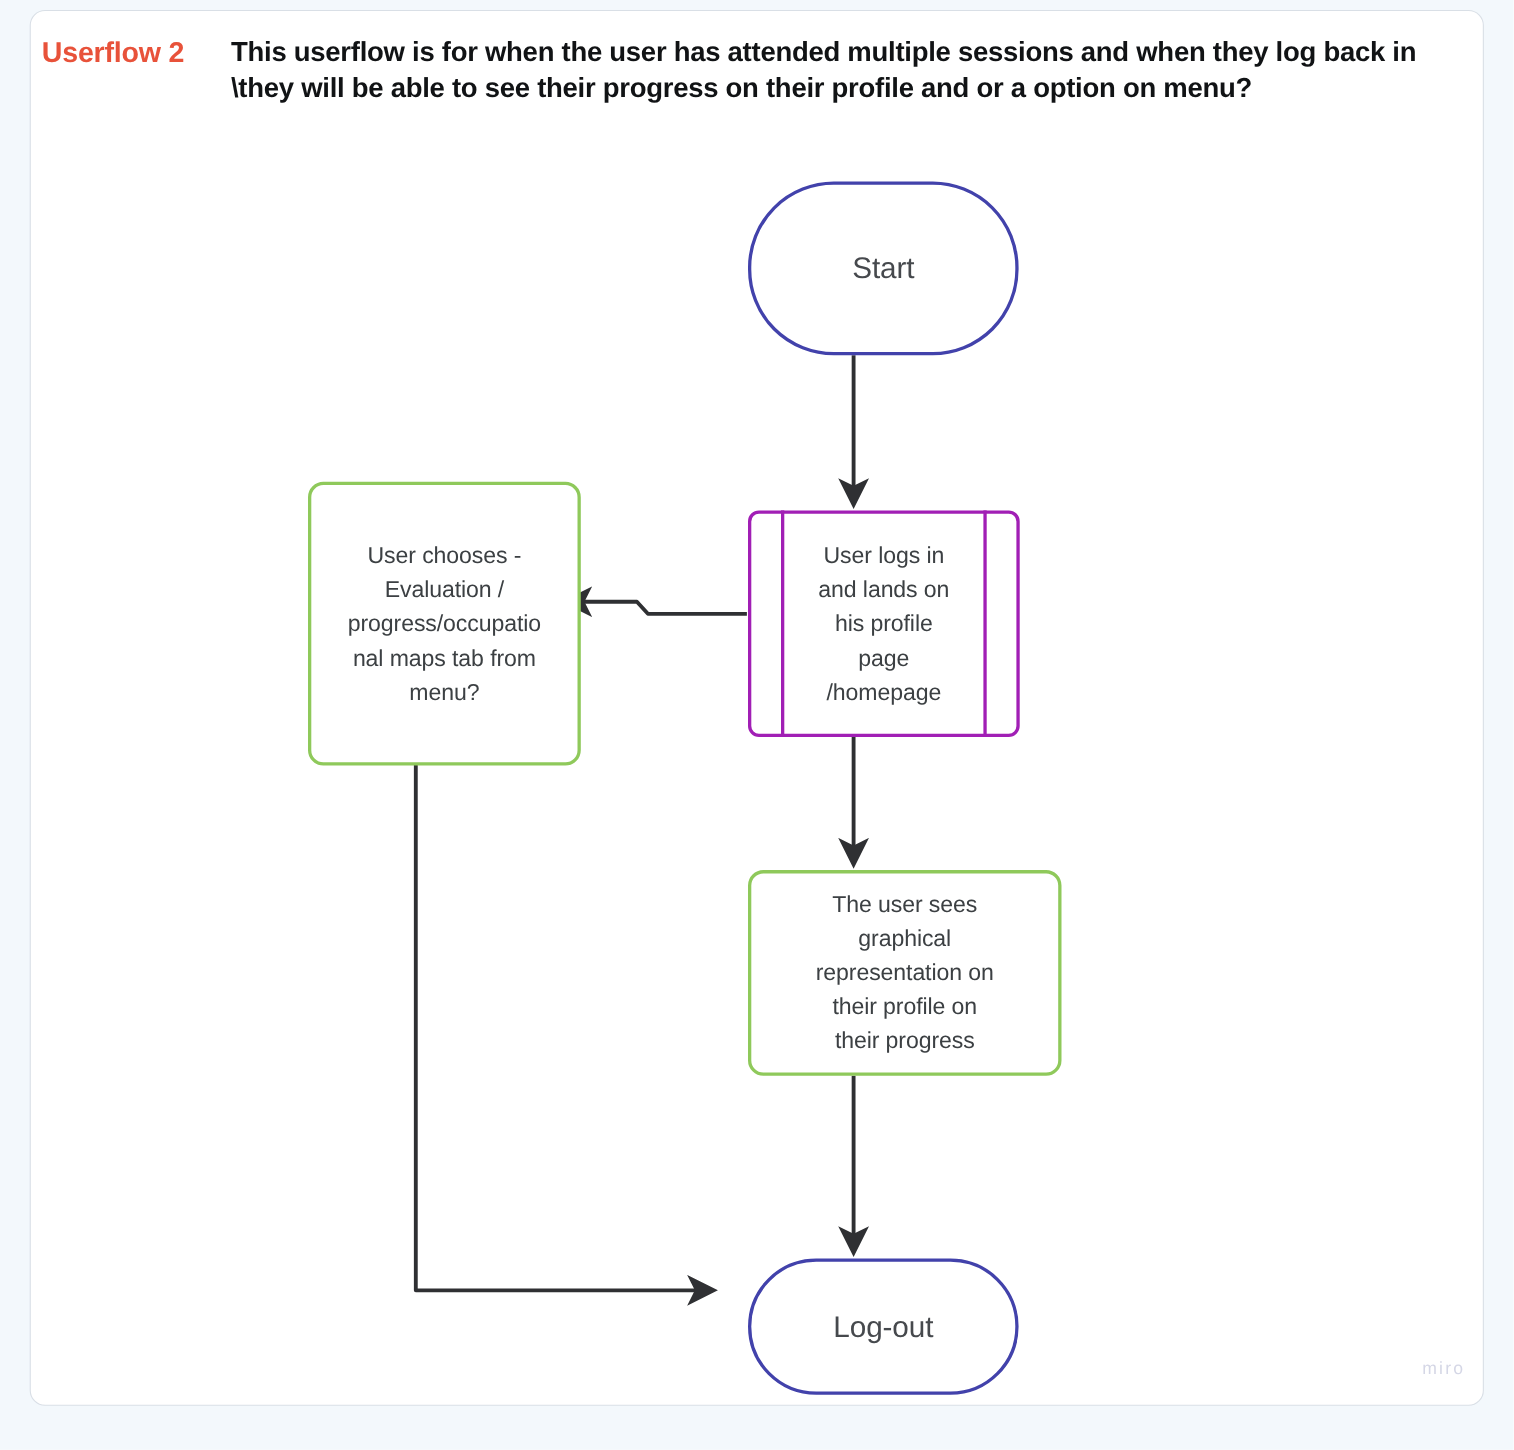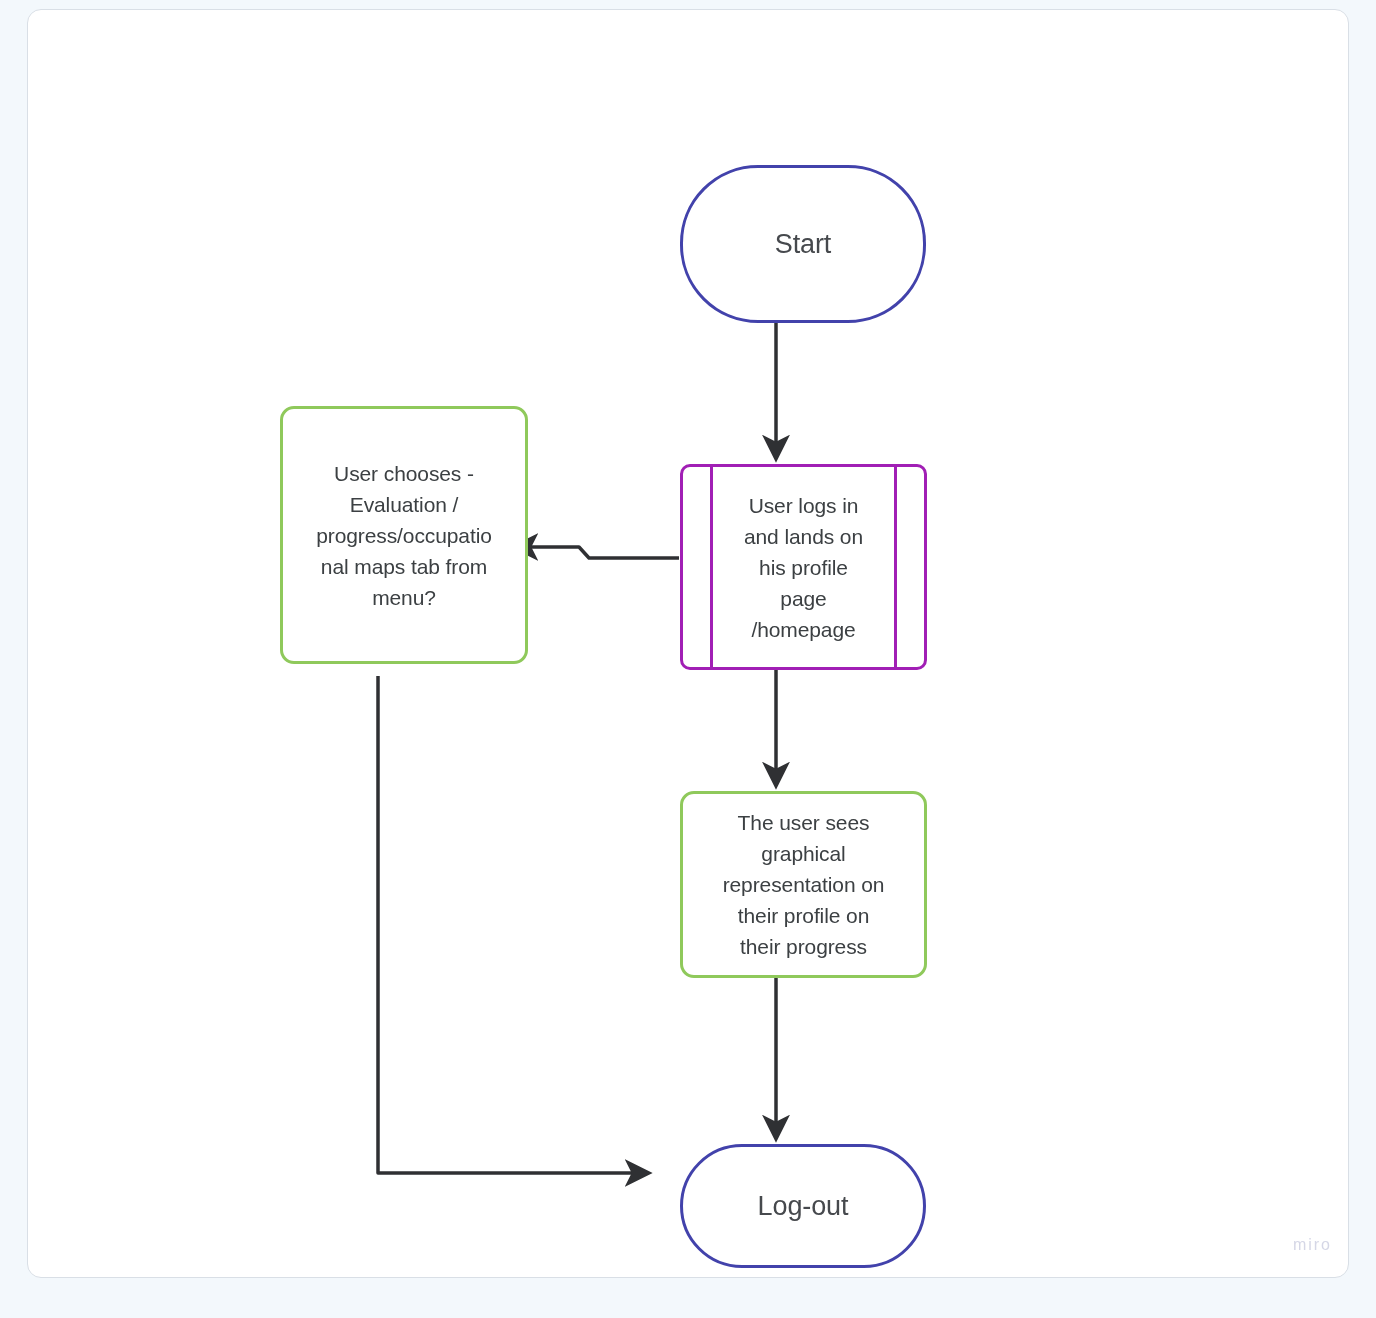--- a/index.html
+++ b/index.html
@@ -129,20 +129,24 @@
     letter-spacing: 2px;
     color: #d5d7e6;
     font-family: "Liberation Sans", sans-serif;
   }
 </style>
 </head>
 <body>
 
 <div id="frame">
 
+  <div id="header">
+    <div id="uf-label">Userflow 2</div>
+    <div id="uf-desc">This userflow is for when the user has attended multiple sessions and when they log back in \they will be able to see their progress on their profile and or a option on menu?</div>
+  </div>
 
   <div id="canvas">
 
     <svg id="edges" viewBox="0 0 1322 1269" width="1322" height="1269">
       <defs>
         <marker id="arrow" viewBox="0 0 12 12" refX="10" refY="6" markerWidth="8" markerHeight="8" orient="auto-start-reverse">
           <path d="M 0 0 L 12 6 L 0 12 L 3 6 Z" fill="#2f3033"></path>
         </marker>
       </defs>
 
@@ -174,29 +178,29 @@
     <div class="node predefined" style="left:652px; top:454px; width:247px; height:206px;">
       <span class="bar left"></span>
       <span class="bar right"></span>
       <span class="label">User logs in
 and lands on
 his profile
 page
 /homepage</span>
     </div>
 
-    <div class="node process" style="left:252px; top:396px; width:248px; height:258px;">
+    <div class="node process" style="left:252px; top:428px; width:248px; height:258px;">
       <span class="label">User chooses -
 Evaluation /
 progress/occupatio
 nal maps tab from
 menu?</span>
     </div>
 
-    <div class="node process" style="left:652px; top:781px; width:247px; height:187px;">
+    <div class="node process" style="left:652px; top:781px; width:285px; height:187px;">
       <span class="label">The user sees
 graphical
 representation on
 their profile on
 their progress</span>
     </div>
 
     <div class="node terminator" style="left:652px; top:1134px; width:246px; height:124px;">
       <span class="label">Log-out</span>
     </div>

